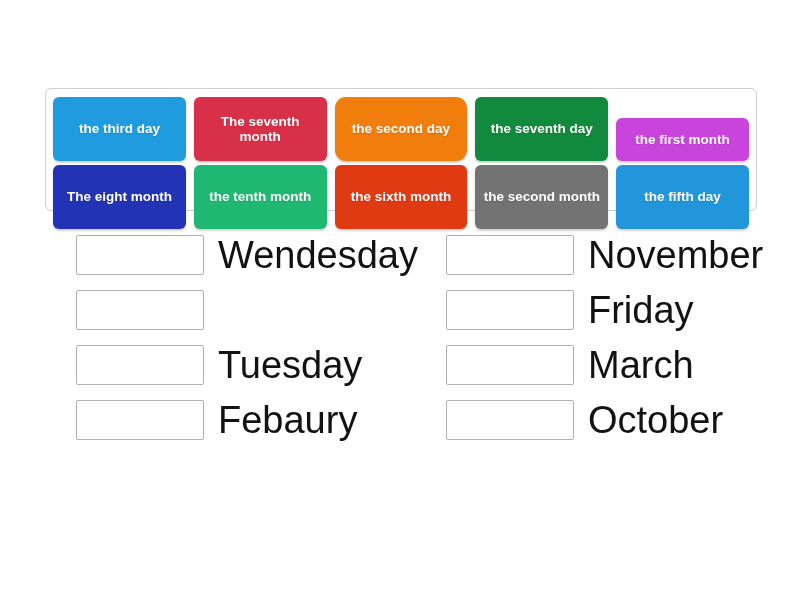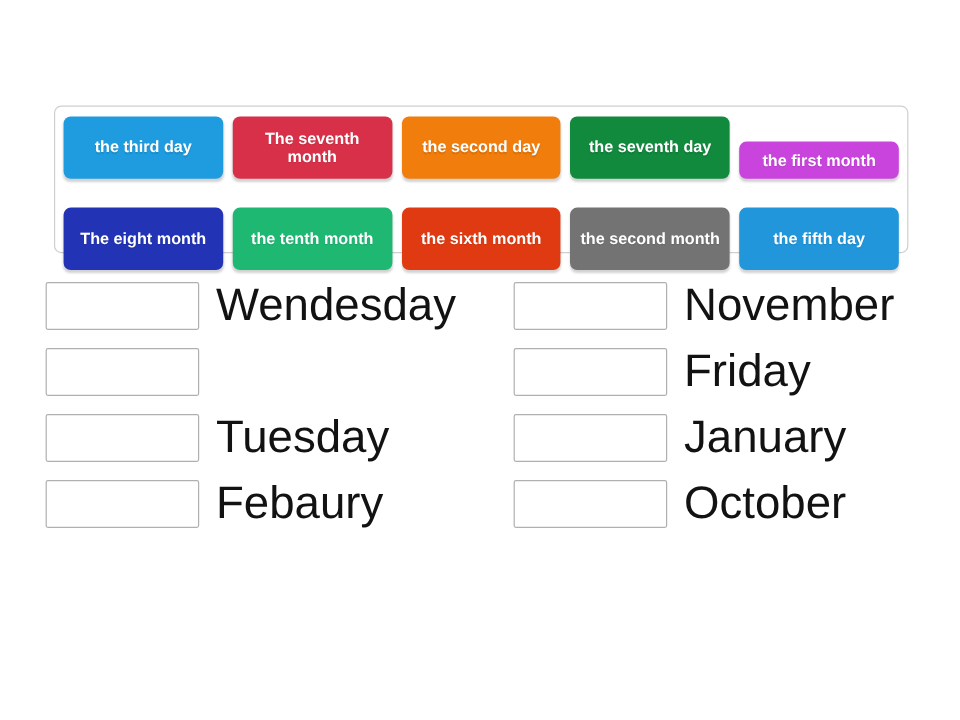--- a/index.html
+++ b/index.html
@@ -24,24 +24,24 @@
     height: 123px;
     box-sizing: border-box;
     border: 1px solid #cfcfcf;
     border-radius: 6px;
     background: #ffffff;
     padding: 8px 7px;
   }
   .tile-row {
     display: flex;
     gap: 8px;
-    height: 52px;
+    height: 64px;
   }
   .tile-row + .tile-row {
-    margin-top: 24px;
+    margin-top: 4px;
   }
   .tile {
     flex: 1 1 0;
     border-radius: 6px;
     color: #ffffff;
     font-size: 13.5px;
     font-weight: bold;
     line-height: 1.12;
     text-align: center;
     display: flex;
@@ -60,21 +60,21 @@
     position: absolute;
     left: 0;
     top: 228px;
     width: 800px;
     display: flex;
   }
   .answer-column {
     width: 400px;
     box-sizing: border-box;
   }
-  .answer-column.left  { padding-left: 38px; }
+  .answer-column.left  { padding-left: 48px; margin-left: 28px; }
   .answer-column.right { padding-left: 28px; }
 
   .answer-row {
     display: flex;
     align-items: center;
     height: 54px;
     margin-bottom: 1px;
   }
   .drop-box {
     width: 128px;
@@ -95,21 +95,21 @@
   }
 </style>
 </head>
 <body>
 
 <div id="tile-bank">
 
   <div class="tile-row">
     <div class="tile" style="background-color: rgb(31, 156, 223);">the third day</div>
     <div class="tile" style="background-color: rgb(217, 48, 73);">The seventh month</div>
-    <div class="tile" style="background-color: rgb(240, 125, 12);">the second day</div>
+    <div class="tile" style="background-color: rgb(240, 125, 12); border-radius: 11px;">the second day</div>
     <div class="tile" style="background-color: rgb(18, 138, 62);">the seventh day</div>
     <div class="tile" style="background-color: rgb(201, 68, 221); margin-top: 21px;">the first month</div>
   </div>
 
   <div class="tile-row">
     <div class="tile" style="background-color: rgb(34, 51, 181);">The eight month</div>
     <div class="tile" style="background-color: rgb(31, 184, 115);">the tenth month</div>
     <div class="tile" style="background-color: rgb(224, 58, 18);">the sixth month</div>
     <div class="tile" style="background-color: #737373;">the second month</div>
     <div class="tile" style="background-color: rgb(33, 150, 219);">the fifth day</div>
@@ -151,21 +151,21 @@
       <div class="answer-label">November</div>
     </div>
 
     <div class="answer-row">
       <div class="drop-box"></div>
       <div class="answer-label">Friday</div>
     </div>
 
     <div class="answer-row">
       <div class="drop-box"></div>
-      <div class="answer-label">January</div>
+      <div class="answer-label">March</div>
     </div>
 
     <div class="answer-row">
       <div class="drop-box"></div>
       <div class="answer-label">October</div>
     </div>
 
   </div>
 
 </div>

